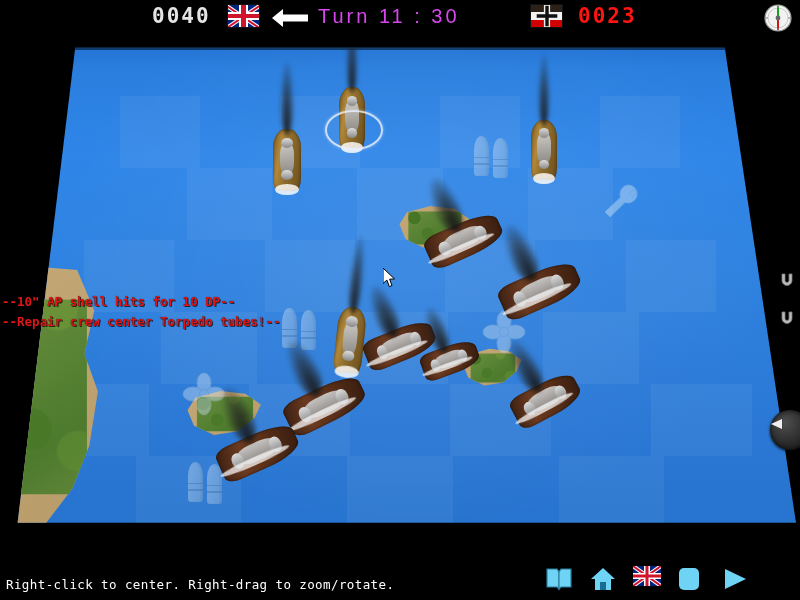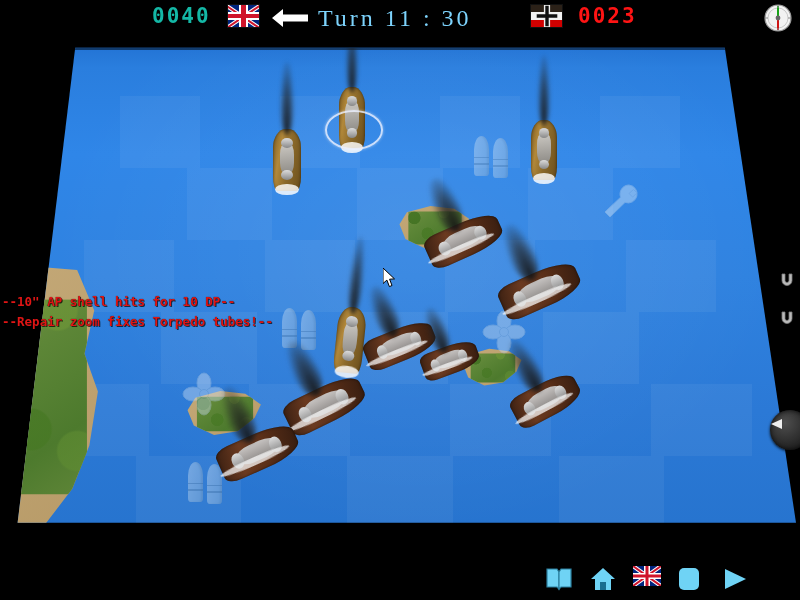--- a/index.html
+++ b/index.html
@@ -5,24 +5,24 @@
   html,body{margin:0;padding:0;background:#000;}
   body{width:800px;height:600px;overflow:hidden;position:relative;
        font-family:"DejaVu Sans Mono","Liberation Mono",monospace;}
 
   #stage{position:absolute;left:0;top:0;width:800px;height:600px;background:#000;overflow:hidden;}
 
   
   #topbar{position:absolute;left:0;top:0;width:800px;height:36px;background:#000;z-index:40;}
   .score{position:absolute;top:4px;font-size:21px;font-weight:bold;letter-spacing:2px;
          font-family:"DejaVu Sans Mono",monospace;}
-  #score-uk{left:152px;color:#14b8a6;}
+  #score-uk{left:152px;color:#e5e5e5;}
   #score-de{left:578px;color:#ff1414;}
-  #turn-label{position:absolute;left:318px;top:5px;color:#7dd3fc;font-size:24px;letter-spacing:3px;
-              font-family:Liberation Serif, serif;white-space:nowrap;}
+  #turn-label{position:absolute;left:318px;top:5px;color:#d946ef;font-size:20px;letter-spacing:3px;
+              font-family:Liberation Sans, sans-serif;white-space:nowrap;}
   #turn-arrow{position:absolute;left:272px;top:8px;width:36px;height:20px;}
 
   
   .flag{position:absolute;top:4px;width:31px;height:22px;border:1px solid #111;}
   #flag-uk{left:227px;background:#00247d;overflow:hidden;}
   #flag-de{left:530px;overflow:hidden;background:#fff;}
 
   .uj{position:absolute;left:0;top:0;width:100%;height:100%;}
   .uj i{position:absolute;display:block;}
   .uj .dw1{left:-18%;top:45%;width:136%;height:19%;background:#fff;transform:rotate(34deg);}
@@ -363,21 +363,21 @@
           <g fill="#18c818">
             <rect x="11" y="10" width="6" height="15"></rect>
             <polygon points="14,2 24,13 4,13"></polygon>
           </g>
         </svg>
       </div>
     </div>
 
   <div id="log">
       <div>--10" AP shell hits for 10 DP--</div>
-      <div>--Repair zoom fixes Torpedo tubes!--</div>
+      <div>--Repair crew center Torpedo tubes!--</div>
     </div>
 
   <div id="cursor">
     <svg width="14" height="20" viewBox="0 0 14 20">
       <polygon points="0,0 0,15.5 3.9,12.1 6.4,18.6 9,17.5 6.6,11.2 11.5,10.9" fill="#fff" stroke="#000" stroke-width="1"></polygon>
     </svg>
   </div>
 
   <div id="topbar">
     <div class="score" id="score-uk">0040</div>
@@ -438,20 +438,23 @@
   </div>
   <div class="magnet" id="magnet-2">
     <svg width="16" height="16" viewBox="0 0 16 16">
       <path d="M3 2 V8.5 A5 5 0 0 0 13 8.5 V2 H10 V8.5 A2 2 0 0 1 6 8.5 V2 Z" fill="#b9b9b9" stroke="#7d7d7d" stroke-width=".8"></path>
     </svg>
   </div>
   <div id="dial">
     <div class="ptr"></div>
   </div>
 
+  <div id="statusbar">
+    <div id="status-text">Right-click to center.  Right-drag to zoom/rotate.</div>
+  </div>
   <div id="toolbar">
       <div class="tool"><span><svg width="28" height="26" viewBox="0 0 28 26">
             <path d="M2 3 h10 l2 3 v17 l-2-2 H2 Z" fill="#6fd3f5" stroke="#2a7f9e" stroke-width="1.2"></path>
             <path d="M26 3 h-10 l-2 3 v17 l2-2 h10 Z" fill="#6fd3f5" stroke="#2a7f9e" stroke-width="1.2"></path>
           </svg></span></div>
       <div class="tool"><span><svg width="28" height="26" viewBox="0 0 28 26">
             <path d="M14 2 L26 13 H22 V24 H6 V13 H2 Z" fill="#6fd3f5"></path>
             <rect x="11" y="16" width="6" height="8" fill="#1a6d8f"></rect>
           </svg></span></div>
       <div class="tool"><span><svg width="28" height="20" viewBox="0 0 28 20">

